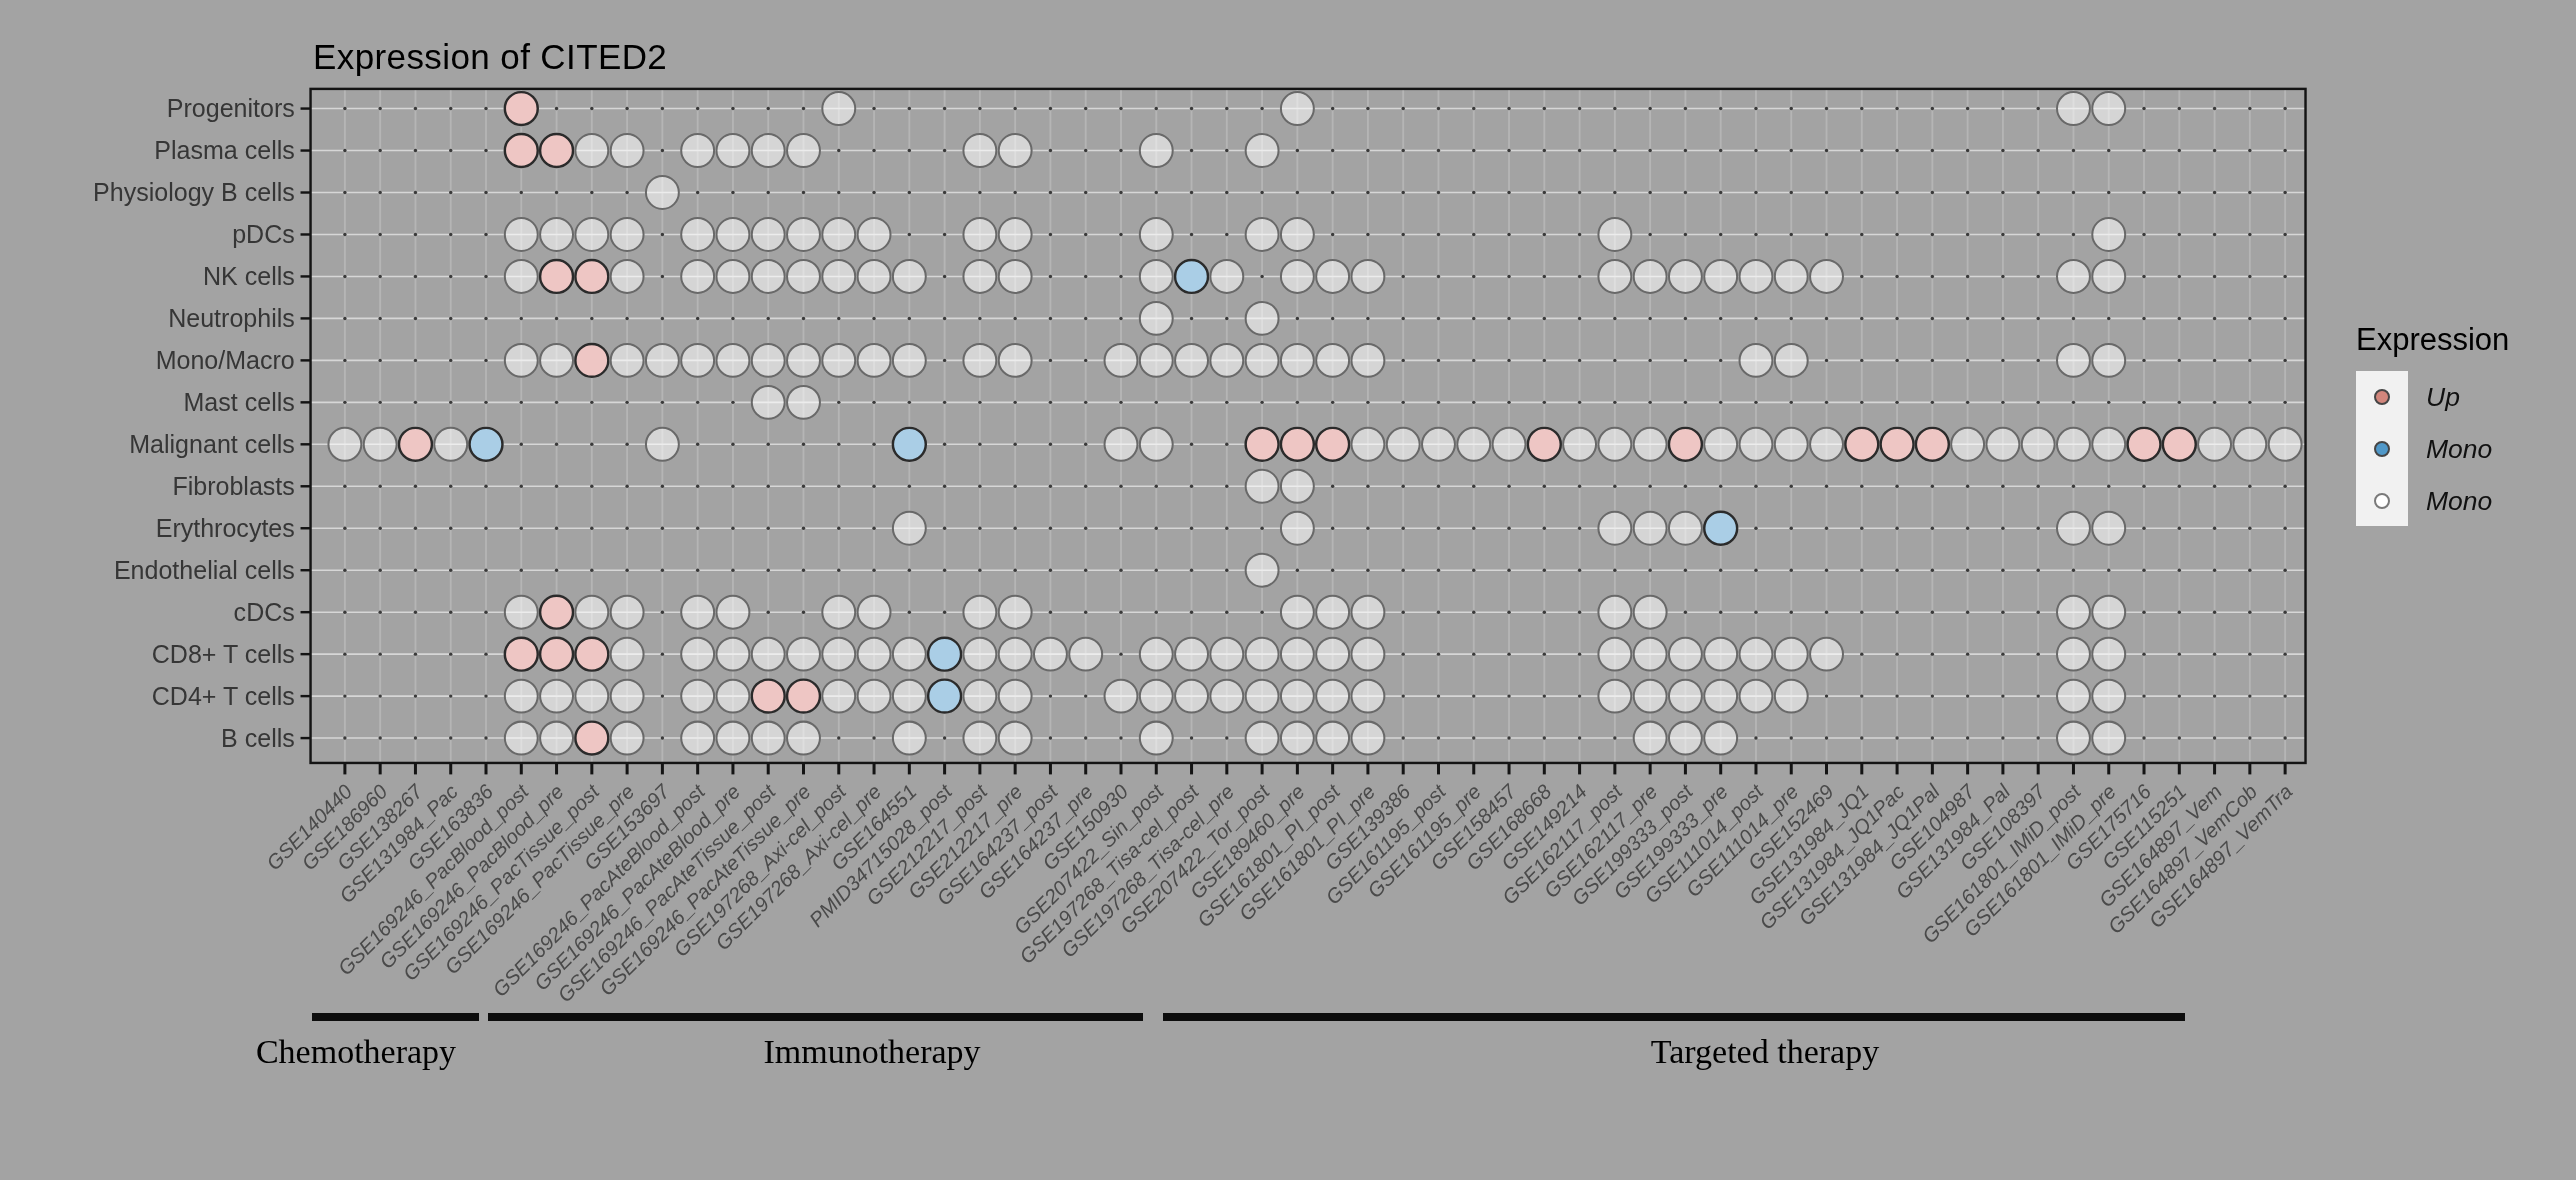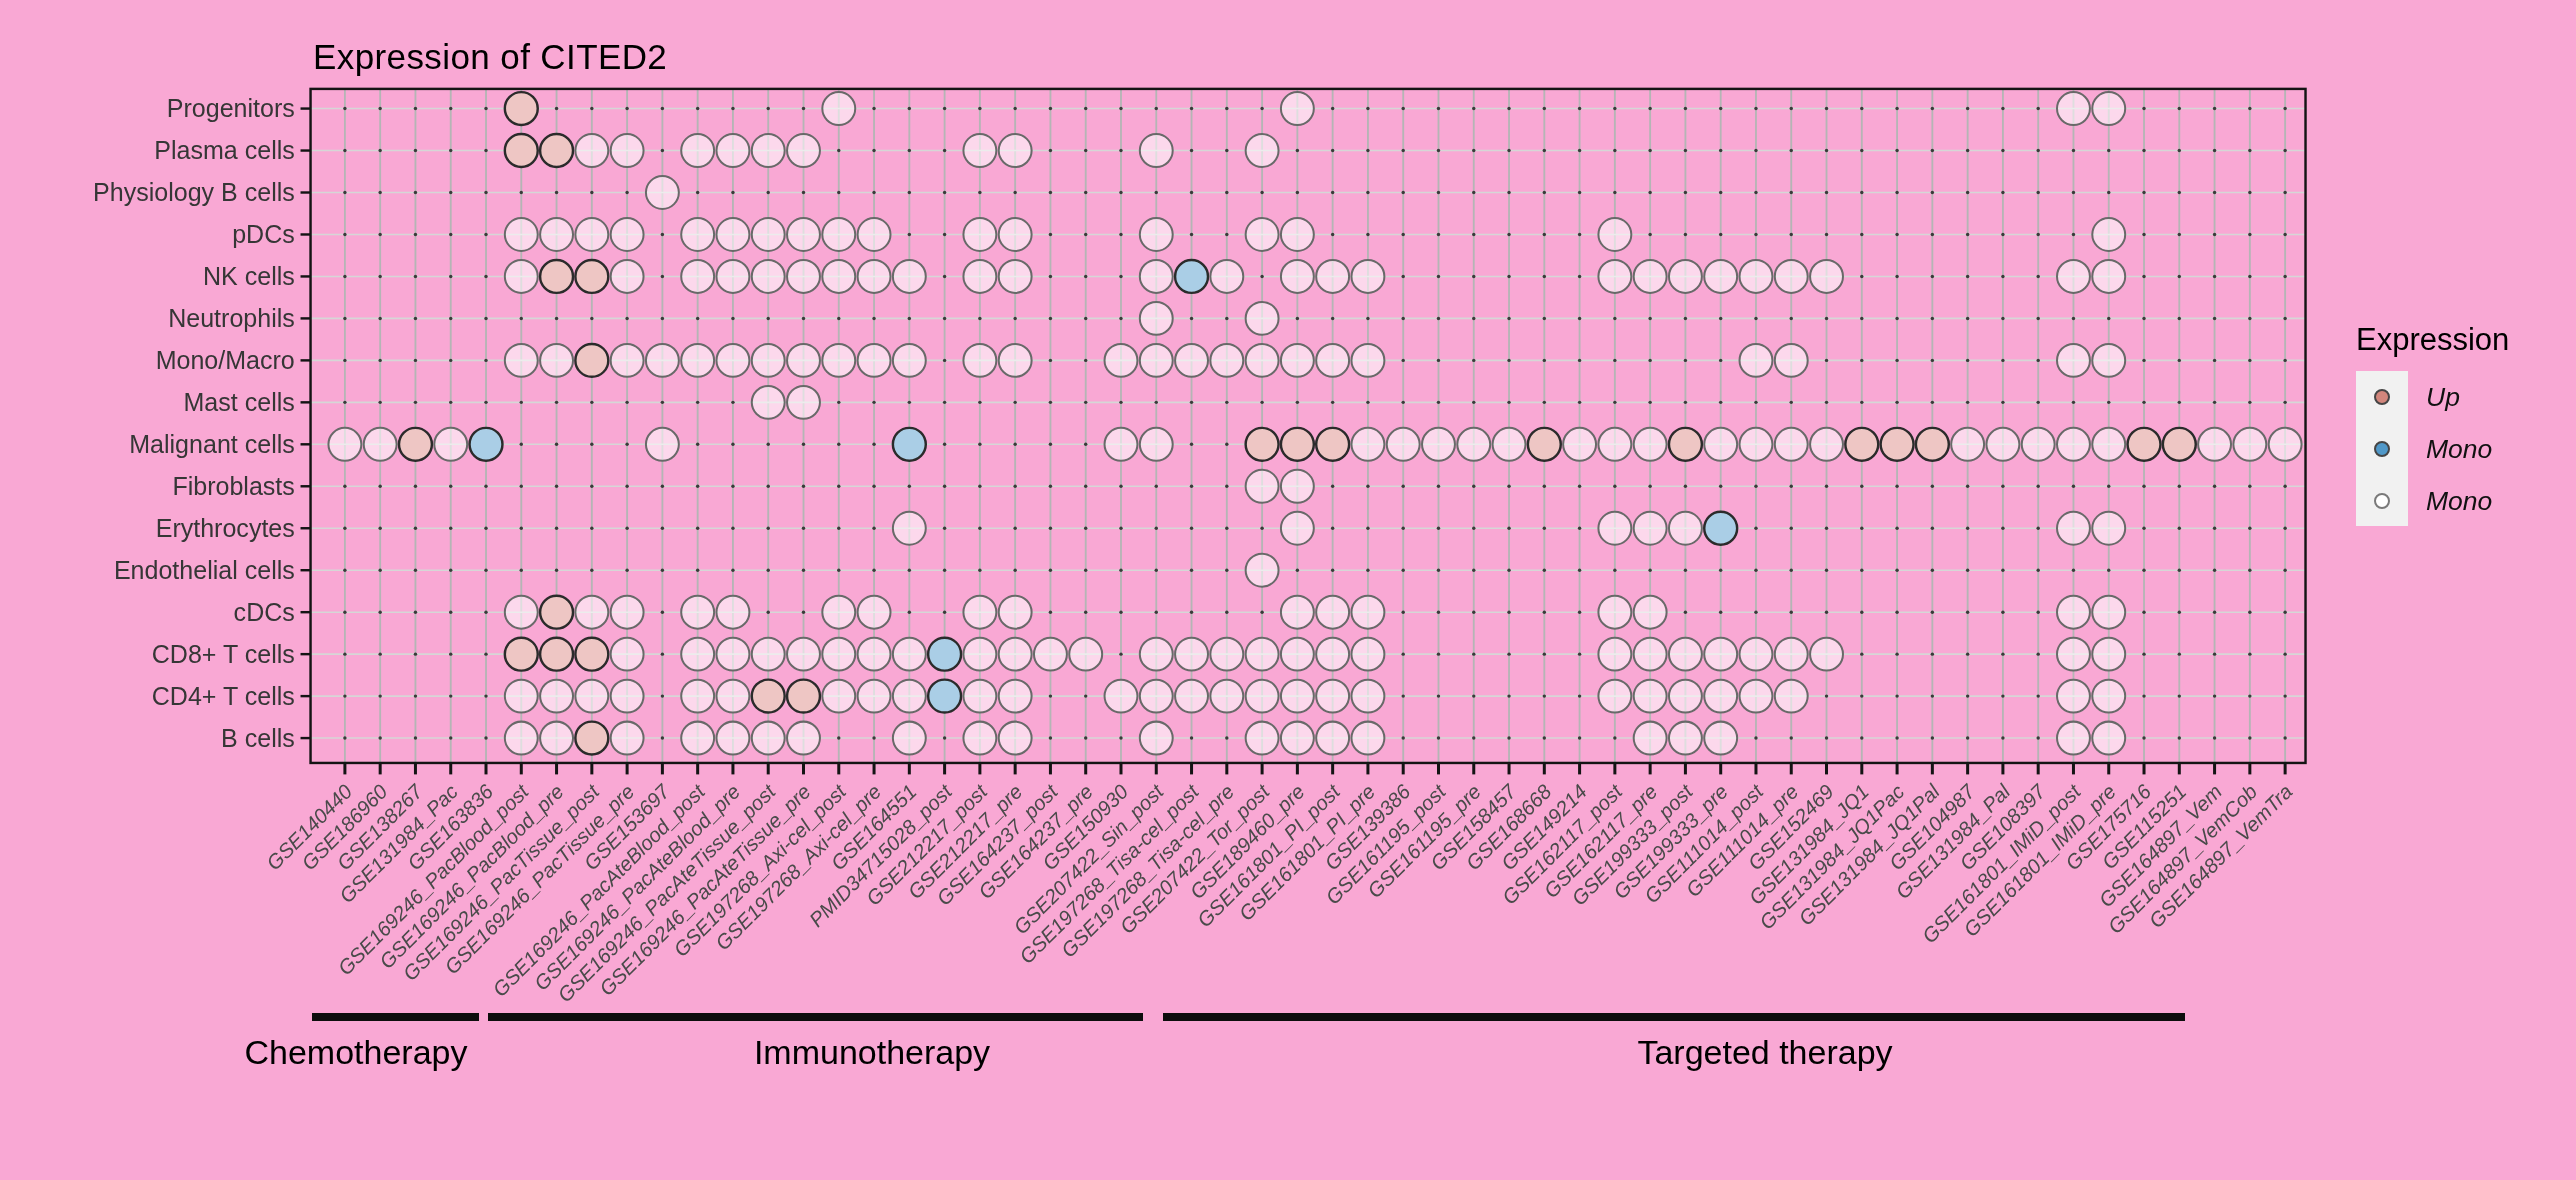--- a/index.html
+++ b/index.html
@@ -1,26 +1,26 @@
 <!DOCTYPE html>
 <html style="font-size:11.4px"><head>
 <meta charset="utf-8">
 <style>
   html,body{margin:0;padding:0;background:#ffffff;}
-  .page{position:relative;width:2576px;height:1181px;background:#f9a8d4;overflow:hidden;
+  .page{position:relative;width:2576px;height:1181px;background:#a3a3a3;overflow:hidden;
         font-family:"Liberation Sans",sans-serif;}
   .title{position:absolute;left:313px;top:37px;font-size:35px;color:#000;letter-spacing:0.4px;}
   #plot{position:absolute;left:0;top:0;}
   
   .group-line{position:absolute;top:1013px;height:7.9px;background:#0d0d0d;}
   .gl-0{left:312px;width:167px;}
   .gl-1{left:488px;width:655px;}
   .gl-2{left:1163px;width:1022px;}
   .group-label{position:absolute;top:1033px;transform:translateX(-50%);
-        font-family:Liberation Sans, sans-serif;font-size:34px;color:#000;white-space:nowrap;}
+        font-family:Liberation Serif, serif;font-size:34px;color:#000;white-space:nowrap;}
   .glab-0{left:356px;}
   .glab-1{left:872px;}
   .glab-2{left:1765px;}
   
   .legend-title{position:absolute;left:2356px;top:322px;font-size:31px;color:#000;}
   .legend-keys{position:absolute;left:2356px;top:371px;width:52px;height:155px;background:#f1f1f1;}
   .legend-key{width:52px;height:52px;display:flex;align-items:center;justify-content:center;}
   .legend-dot{width:16.5px;height:16.5px;border-radius:50%;box-sizing:border-box;}
   .dot-up{background:#d2867c;border:2.1px solid #454545;}
   .dot-down{background:#5098c8;border:2.1px solid #454545;}

